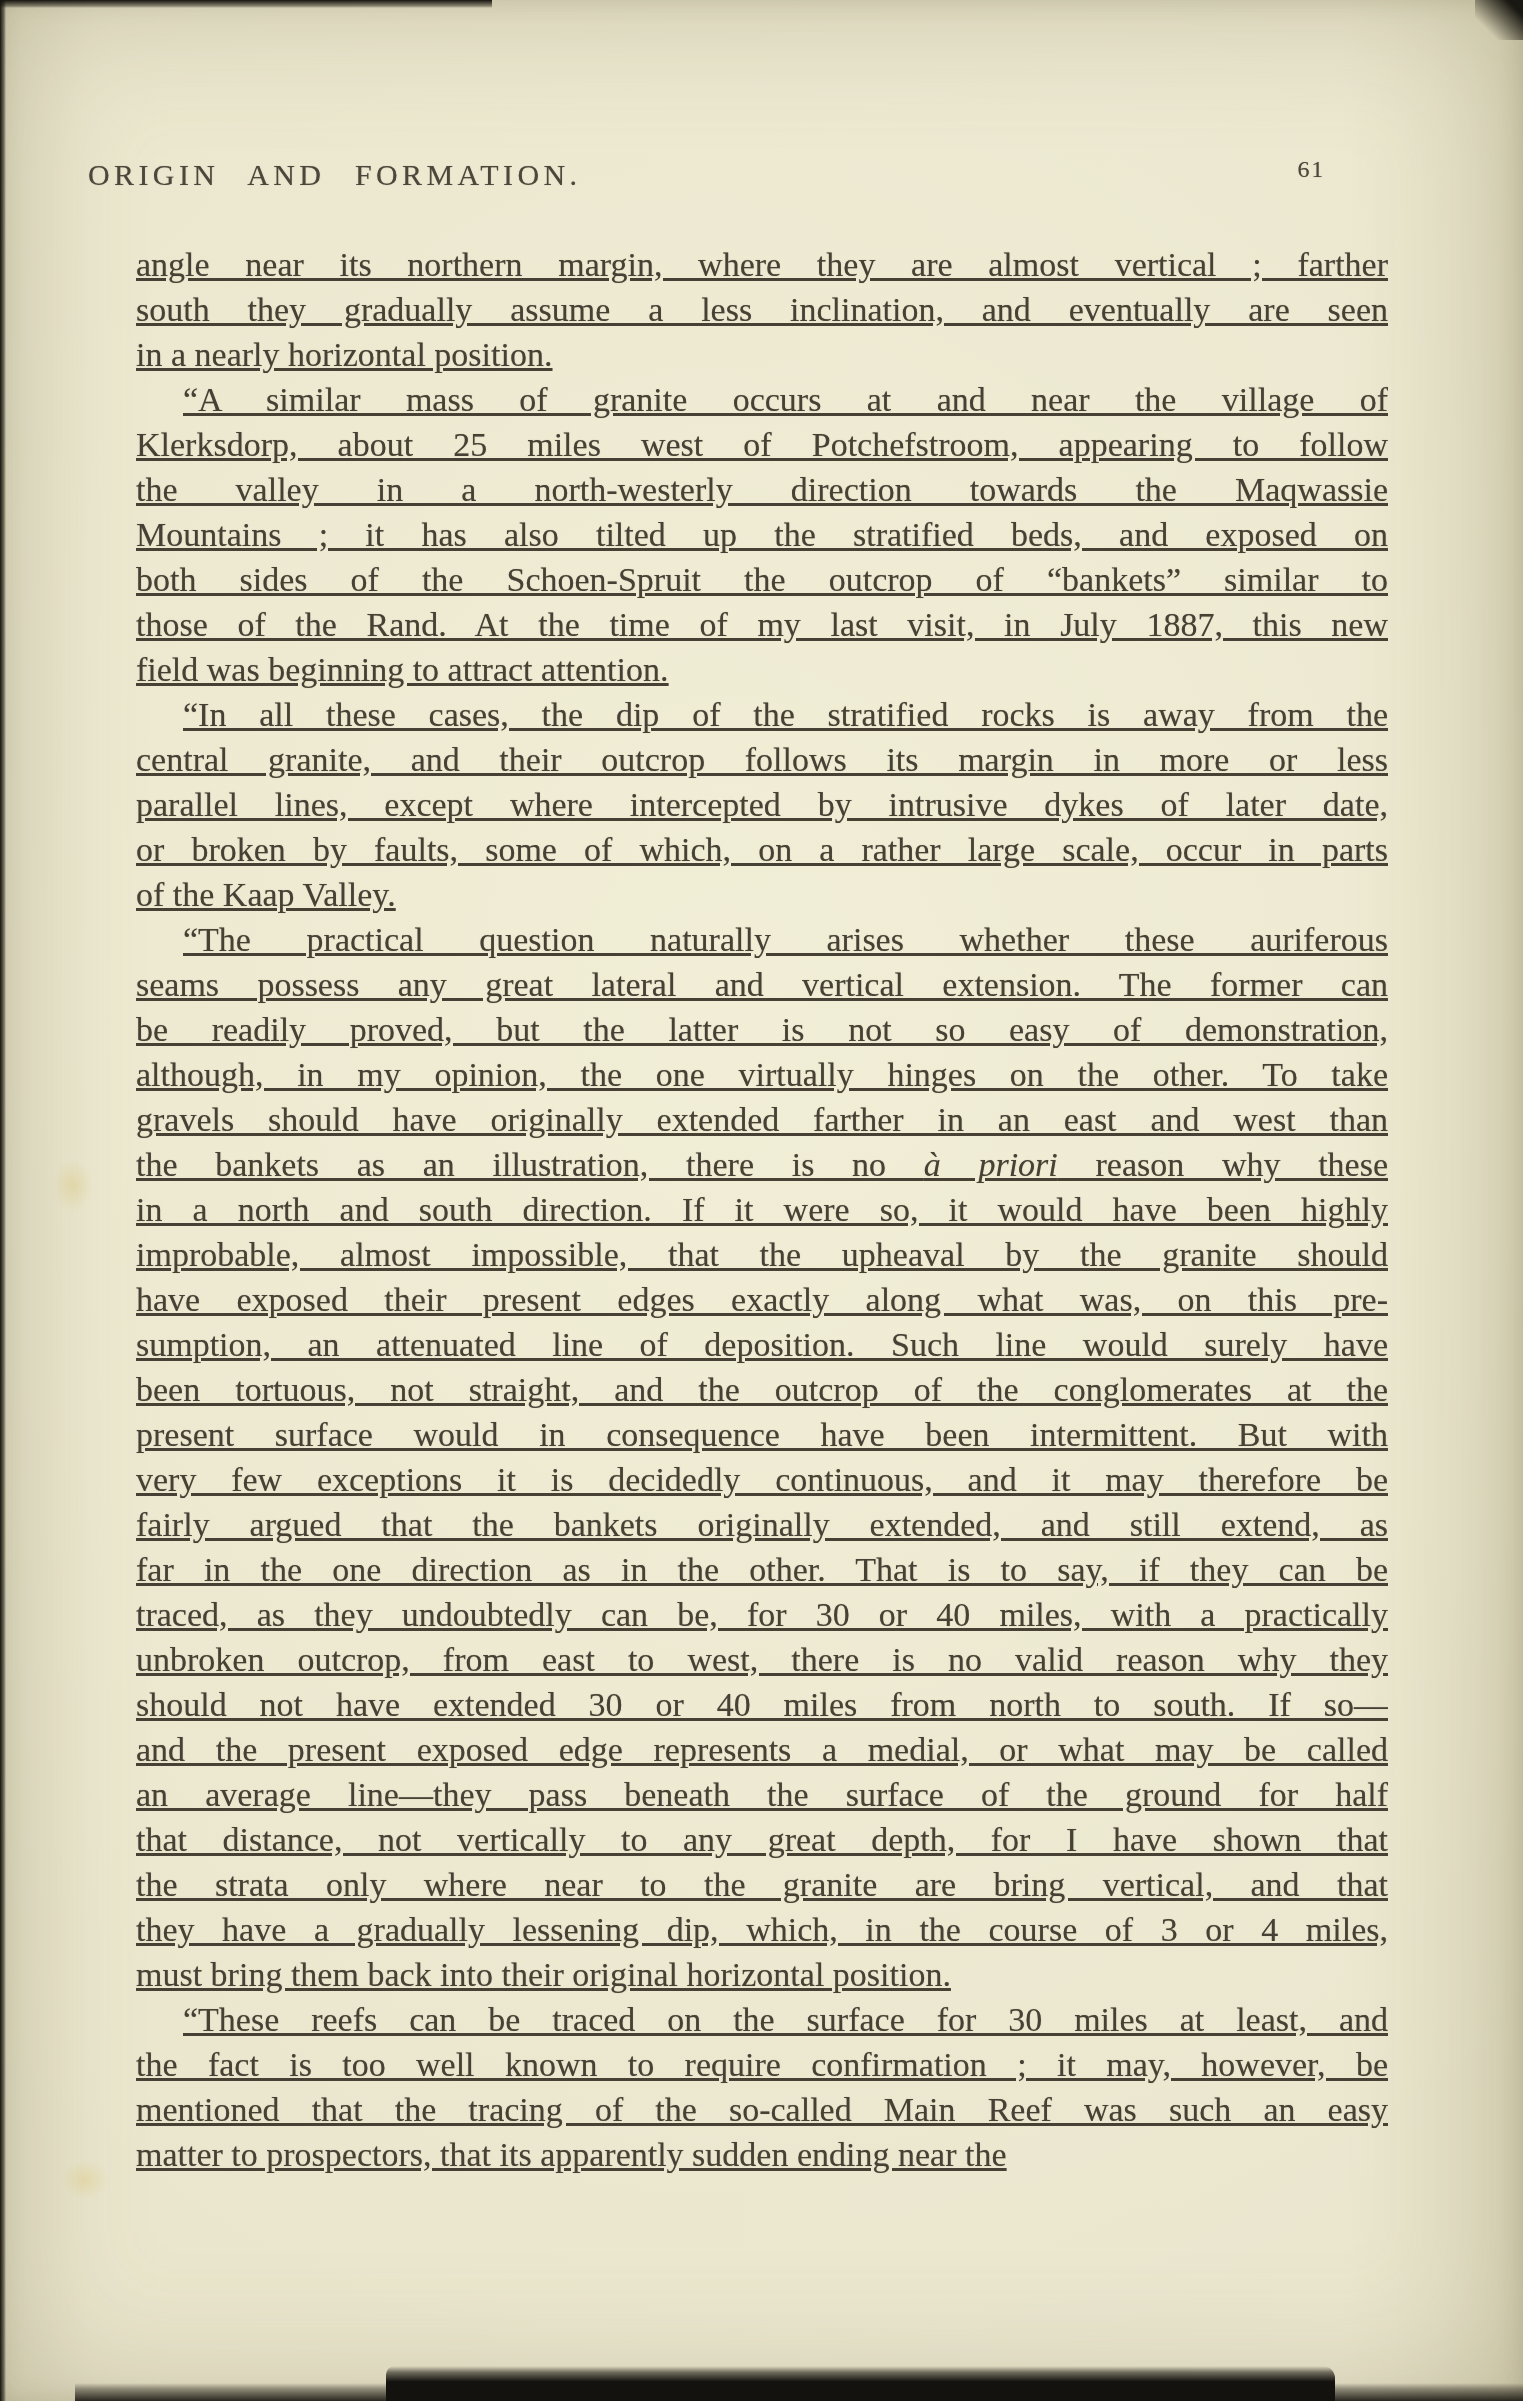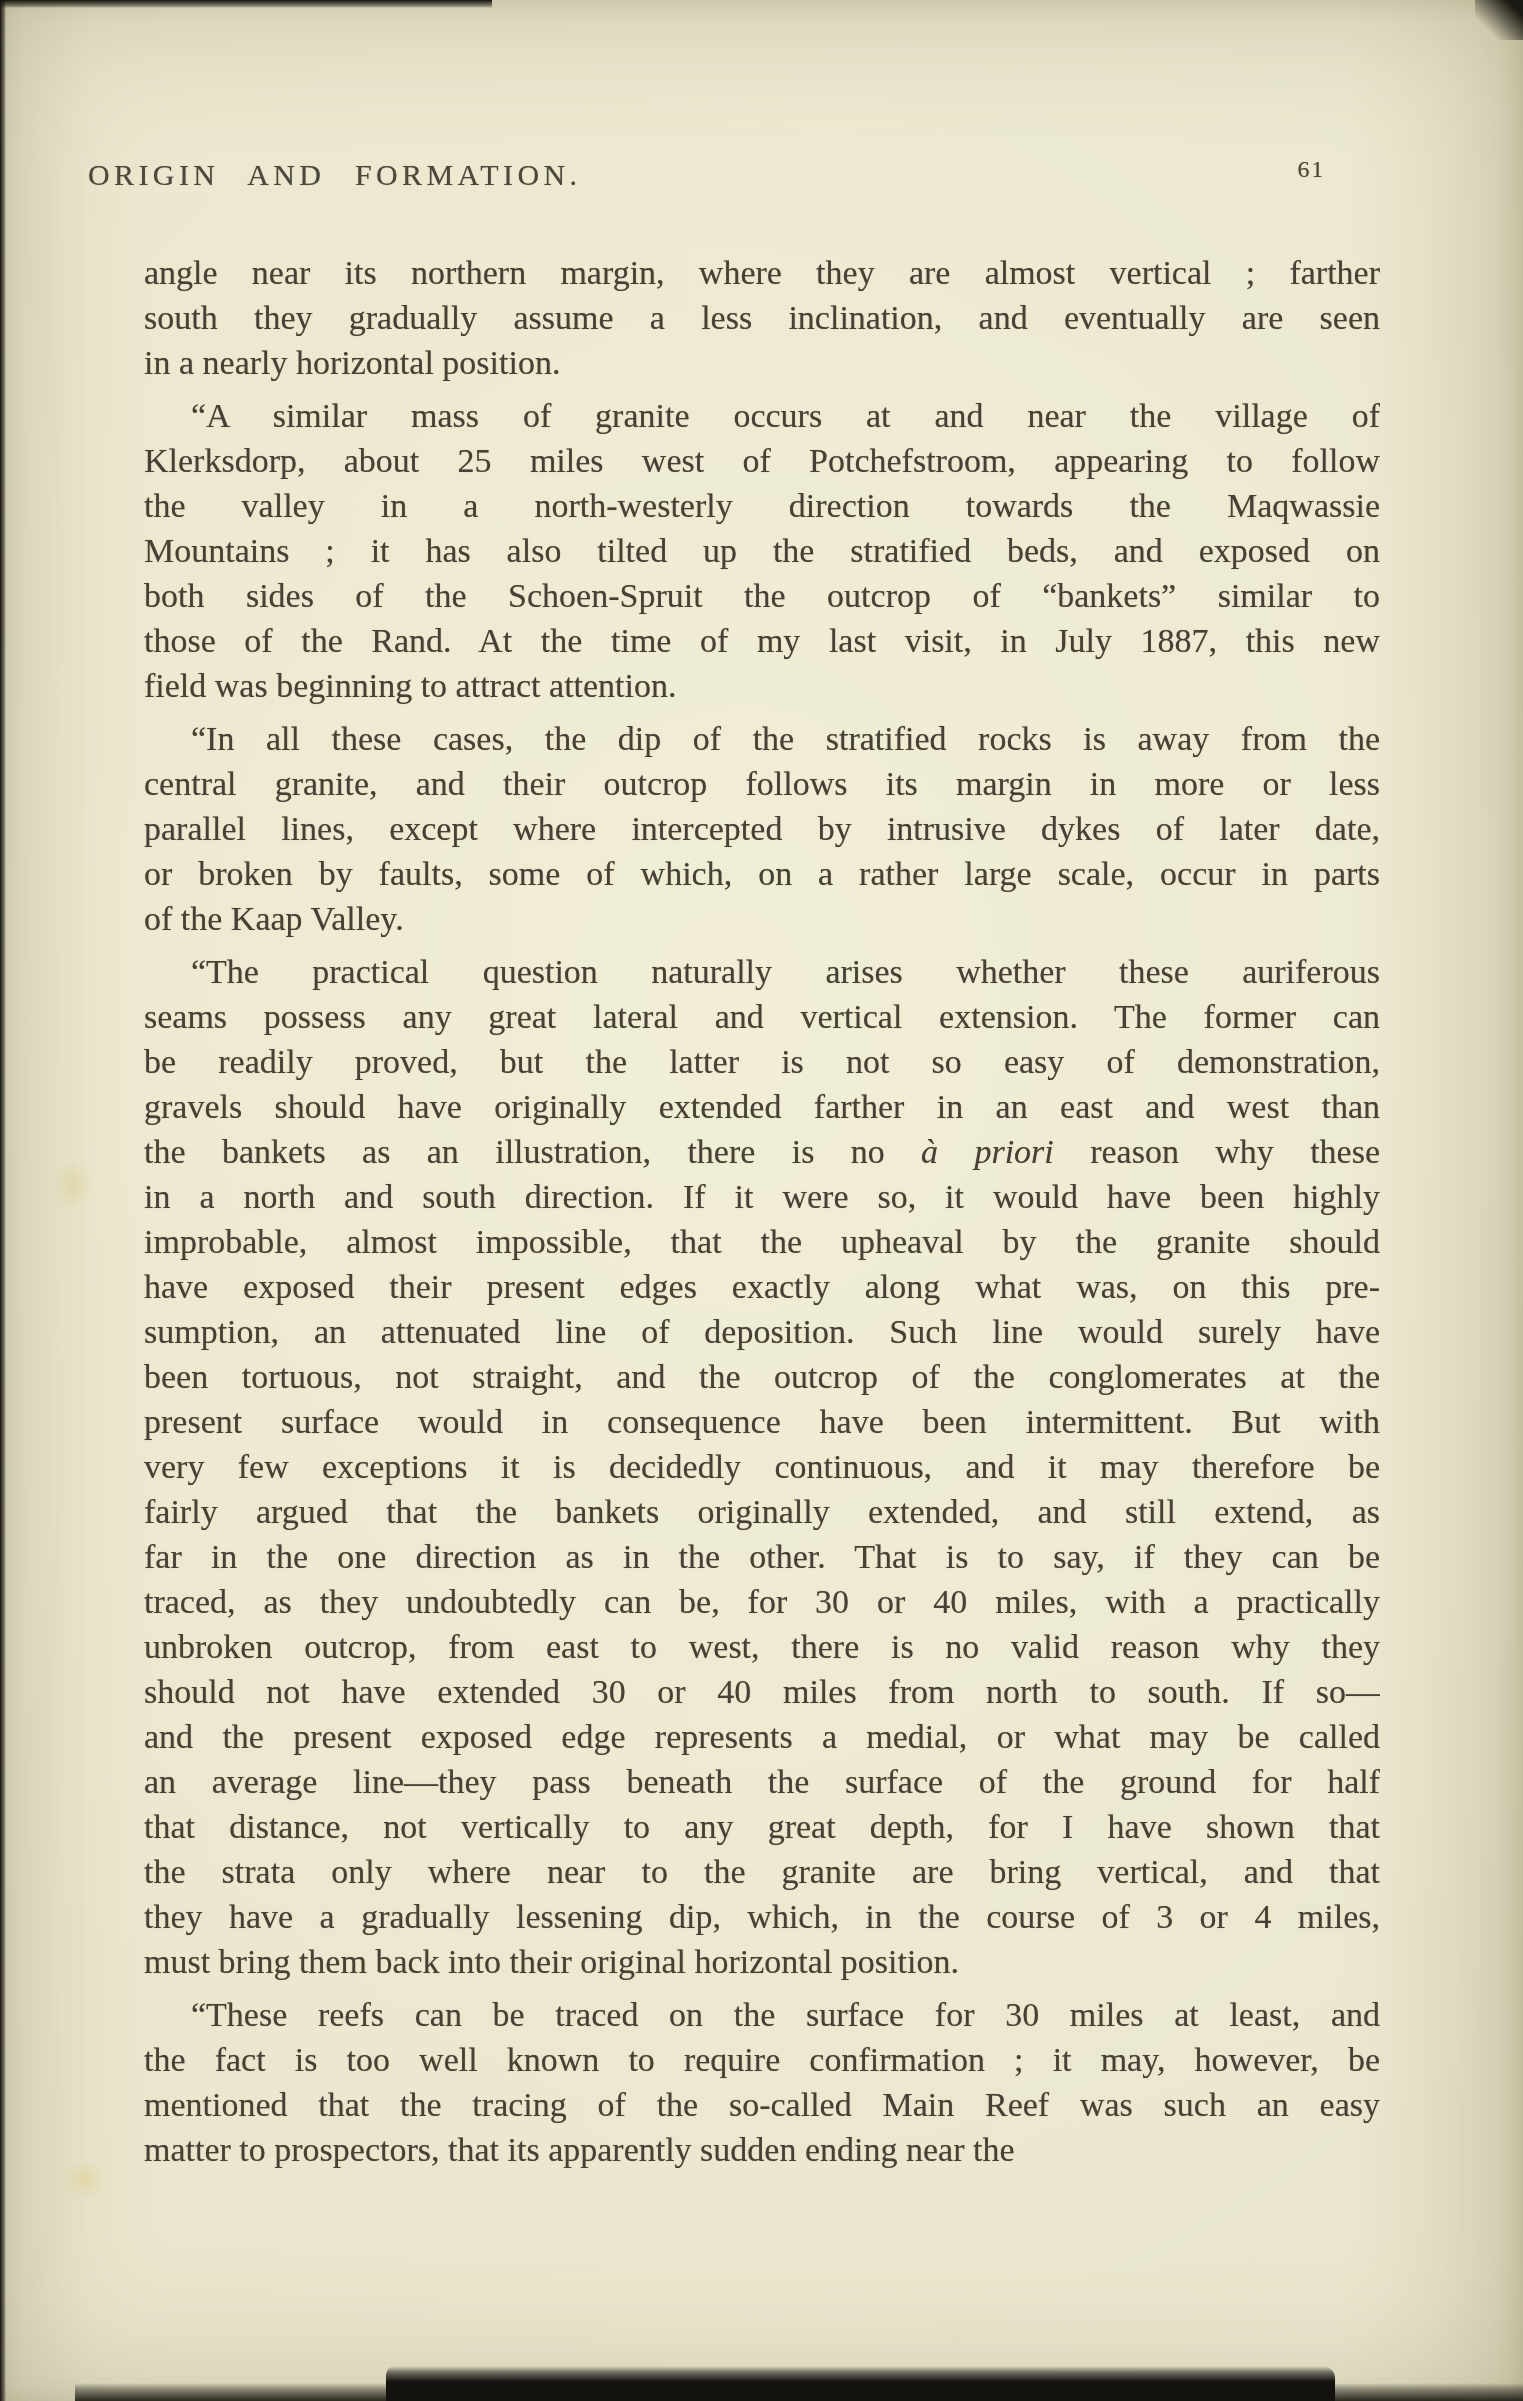--- a/index.html
+++ b/index.html
@@ -44,21 +44,21 @@
     font-size: 24px; letter-spacing: 1.8px;
     text-shadow: 0 0 0.9px rgba(76,71,59,0.55);
   }
 
   .body-text {
     position: absolute; left: 136px; top: 242px; width: 1252px;
     color: #464134;
     font-size: 34px;
     text-shadow: 0 0 0.9px rgba(70,65,52,0.45);
   }
-  .para { margin: 8px; }
+  .para { margin: 0; text-decoration: underline; }
   .line {
     height: 45px; line-height: 45px;
     text-align: justify; text-align-last: justify;
     overflow: hidden;
   }
   .line.last { text-align-last: left; }
   .line.first-indent { text-indent: 47px; }
   .line i { font-style: italic; }
 </style>
 </head>
@@ -92,20 +92,21 @@
         <div class="line first-indent"><span>“In all these cases, the dip of the stratified rocks is away from the</span></div>
         <div class="line"><span>central granite, and their outcrop follows its margin in more or less</span></div>
         <div class="line"><span>parallel lines, except where intercepted by intrusive dykes of later date,</span></div>
         <div class="line"><span>or broken by faults, some of which, on a rather large scale, occur in parts</span></div>
         <div class="line last"><span>of the Kaap Valley.</span></div>
       </div>
       <div class="para">
         <div class="line first-indent"><span>“The practical question naturally arises whether these auriferous</span></div>
         <div class="line"><span>seams possess any great lateral and vertical extension.  The former can</span></div>
         <div class="line"><span>be readily proved, but the latter is not so easy of demonstration,</span></div>
+        <div class="line"><span>although, in my opinion, the one virtually hinges on the other.  To take</span></div>
         <div class="line"><span>gravels should have originally extended farther in an east and west than</span></div>
         <div class="line"><span>the bankets as an illustration, there is no </span><i>à priori</i><span> reason why these</span></div>
         <div class="line"><span>in a north and south direction.  If it were so, it would have been highly</span></div>
         <div class="line"><span>improbable, almost impossible, that the upheaval by the granite should</span></div>
         <div class="line"><span>have exposed their present edges exactly along what was, on this pre-</span></div>
         <div class="line"><span>sumption, an attenuated line of deposition.  Such line would surely have</span></div>
         <div class="line"><span>been tortuous, not straight, and the outcrop of the conglomerates at the</span></div>
         <div class="line"><span>present surface would in consequence have been intermittent.  But with</span></div>
         <div class="line"><span>very few exceptions it is decidedly continuous, and it may therefore be</span></div>
         <div class="line"><span>fairly argued that the bankets originally extended, and still extend, as</span></div>

